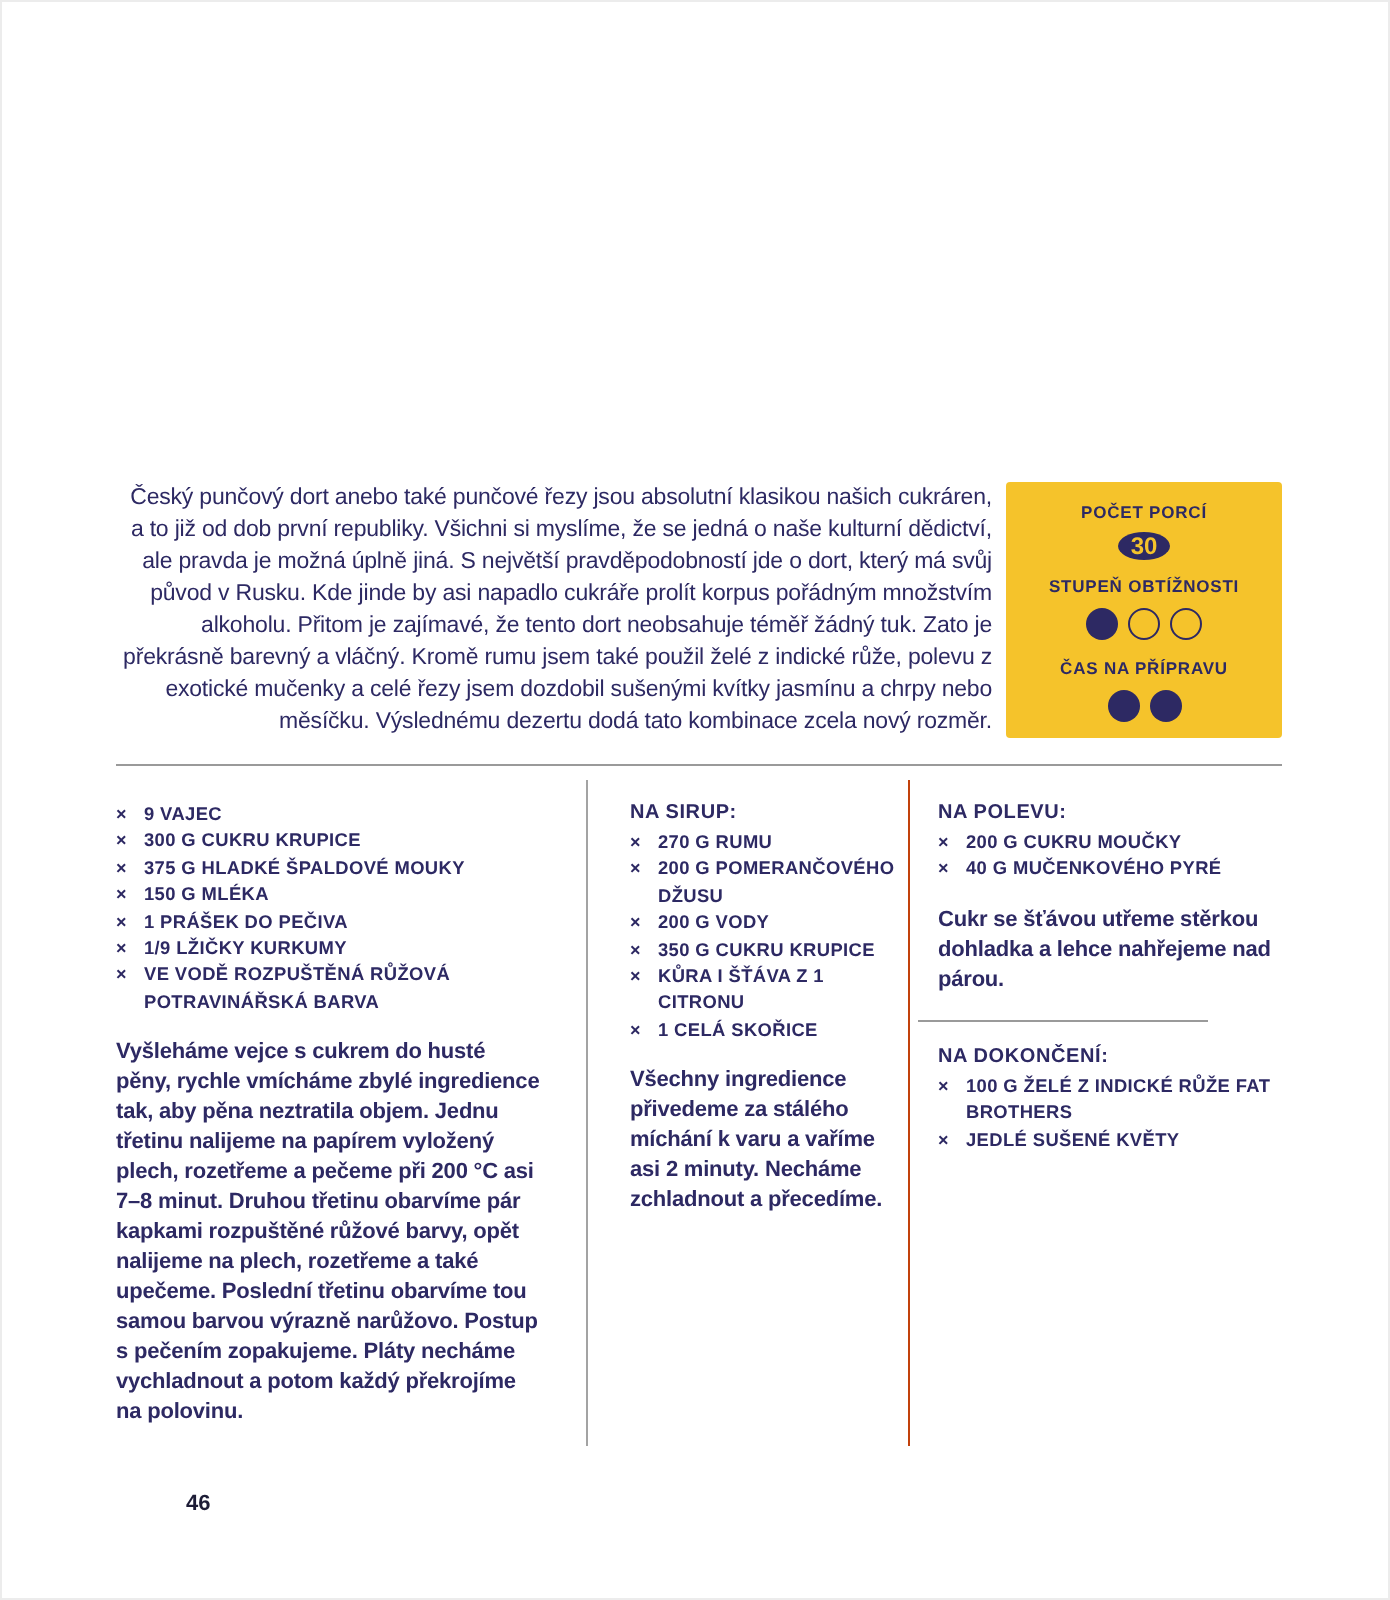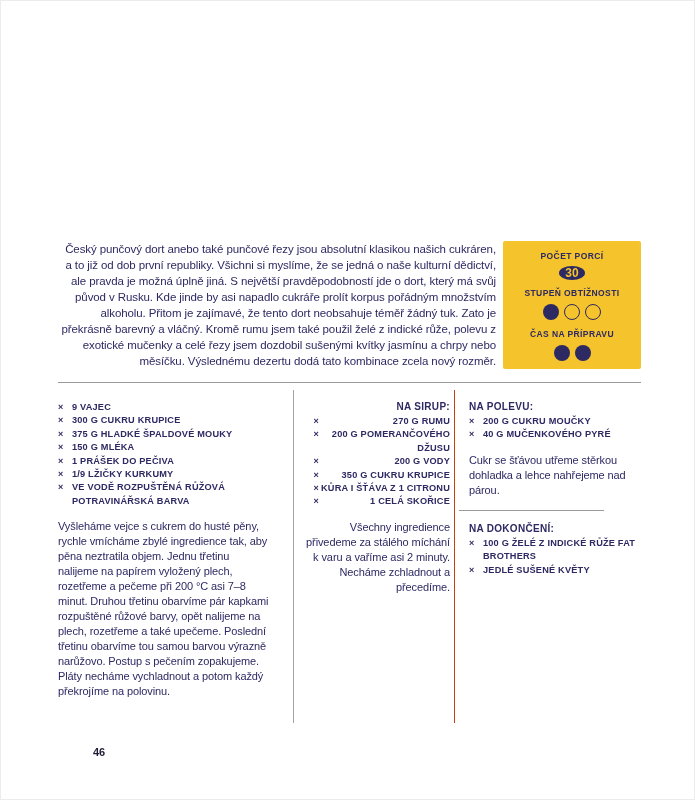--- a/index.html
+++ b/index.html
@@ -48,34 +48,34 @@
   .page-number{
     position:absolute;left:60px;top:745px;font-size:11px;font-weight:700;color:#1d1c36;margin-left:32px;
   }
   
   .columns{
     position:absolute;left:57px;top:389px;width:583px;height:333px;
     display:grid;grid-template-columns:235px 161px 187px;box-sizing:border-box;
   }
   .col{box-sizing:border-box;padding-top:11px;}
   .col-korpus{padding-right:22px;}
-  .col-sirup{border-left:1px solid #a3a3a3;padding-left:11px;padding-right:4px;text-align:right;}
+  .col-sirup{border-left:1px solid #a3a3a3;padding-left:21px;padding-right:4px;}
   .col-polevu{border-left:1px solid #c2410c;padding-left:14px;padding-right:2px;}
   .ing-heading{
     margin:0 0 3px 0;font-size:10px;font-weight:700;letter-spacing:0.3px;color:#2d2963;
   }
   ul.ing-list{list-style:none;margin:0;padding:0;}
   ul.ing-list li{
     display:flex;align-items:flex-start;
     font-size:9.2px;font-weight:700;letter-spacing:0.2px;line-height:13.4px;color:#2d2963;
   }
   ul.ing-list .bullet{flex:0 0 14px;font-size:9px;font-weight:700;}
   ul.ing-list .itxt{flex:1;}
   .method{
-    margin:11px 0 0 0;font-size:11px;line-height:15px;color:#2d2963;letter-spacing:-0.1px;
+    margin:11px 0 0 0;font-size:11px;line-height:15px;color:#2d2963;letter-spacing:-0.1px;font-weight:bold;
   }
   .mid-rule{
     border:0;height:1px;background:#9a9a9a;margin:12px 0 12px -10px;width:145px;
   }
 </style>
 </head>
 <body>
 
 <div class="page">
 

